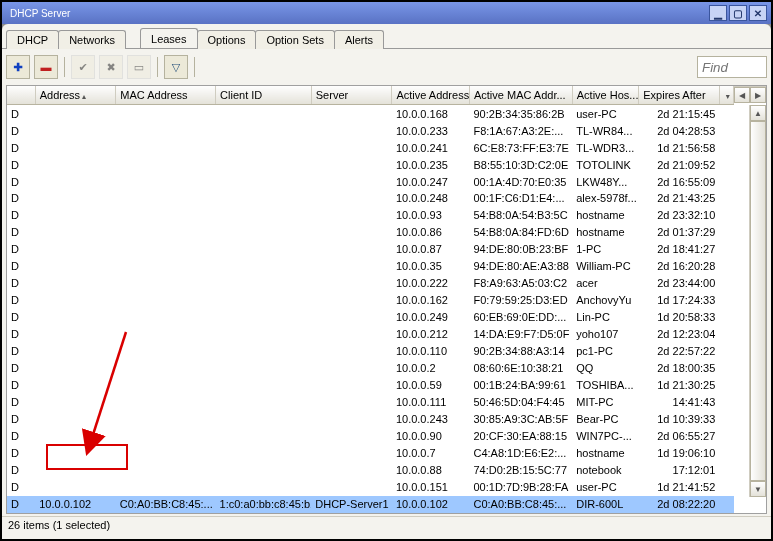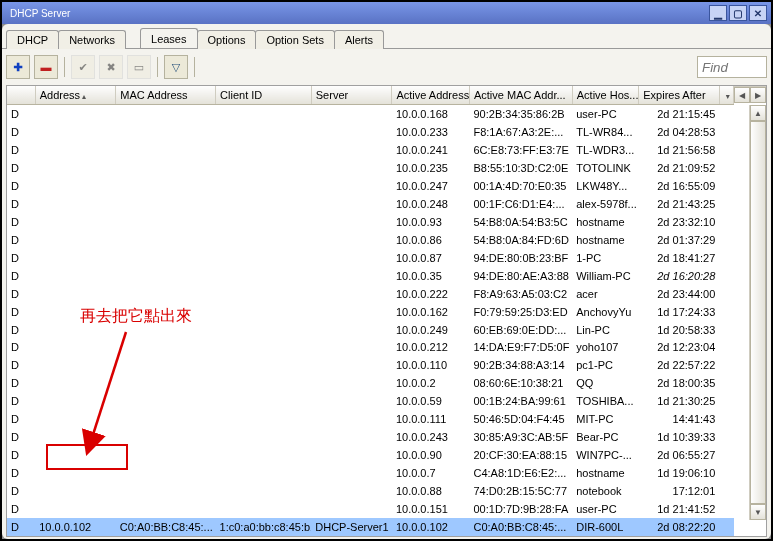--- a/index.html
+++ b/index.html
@@ -229,21 +229,21 @@
             </tr>
             <tr>
               <td>D</td>
               <td></td>
               <td></td>
               <td></td>
               <td></td>
               <td>10.0.0.35</td>
               <td>94:DE:80:AE:A3:88</td>
               <td>William-PC</td>
-              <td style="text-align: right; font-style: italic;">2d 16:20:28</td>
+              <td style="text-align: right;">2d 16:20:28</td>
               <td></td>
             </tr>
             <tr>
               <td>D</td>
               <td></td>
               <td></td>
               <td></td>
               <td></td>
               <td>10.0.0.222</td>
               <td>F8:A9:63:A5:03:C2</td>
@@ -414,23 +414,23 @@
         <div class="vthumb"></div>
         <div class="sb-btn">▼</div>
       </div>
       <div class="hsb">
         <div class="sb-btn">◀</div>
         <div class="sb-track"></div>
         <div class="sb-btn">▶</div>
       </div>
     </div>
 
+    <div class="status"><span>26 items (1 selected)</span></div>
   </div>
 
-  <div class="anno-txt">再去把它點出來</div>
   <svg class="anno-arrow" width="60" height="130">
     <defs>
         <marker id="ah" markerWidth="10" markerHeight="10" refX="5" refY="5" orient="auto">
       <path d="M0,0 L10,5 L0,10 z" fill="#d90000"></path>
         </marker>
       </defs>
     <line x1="48" y1="4" x2="12" y2="116" stroke="#d90000" stroke-width="2.5" marker-end="url(#ah)"></line>
   </svg>
   <div class="anno-box"></div>
 </div>

